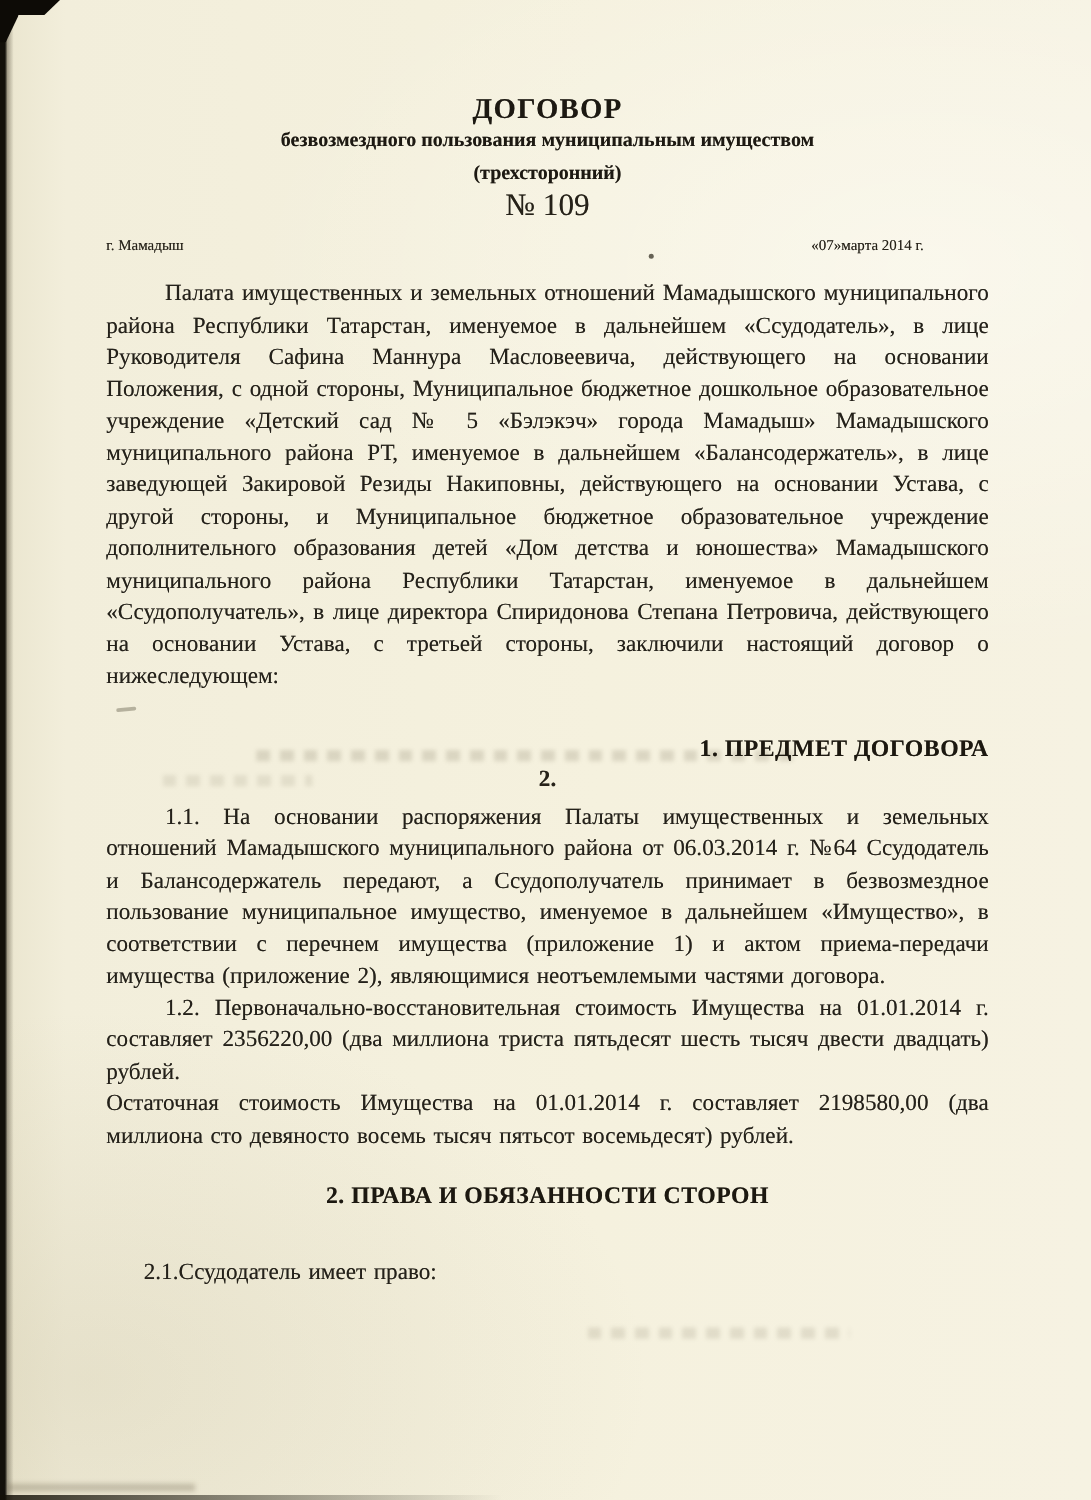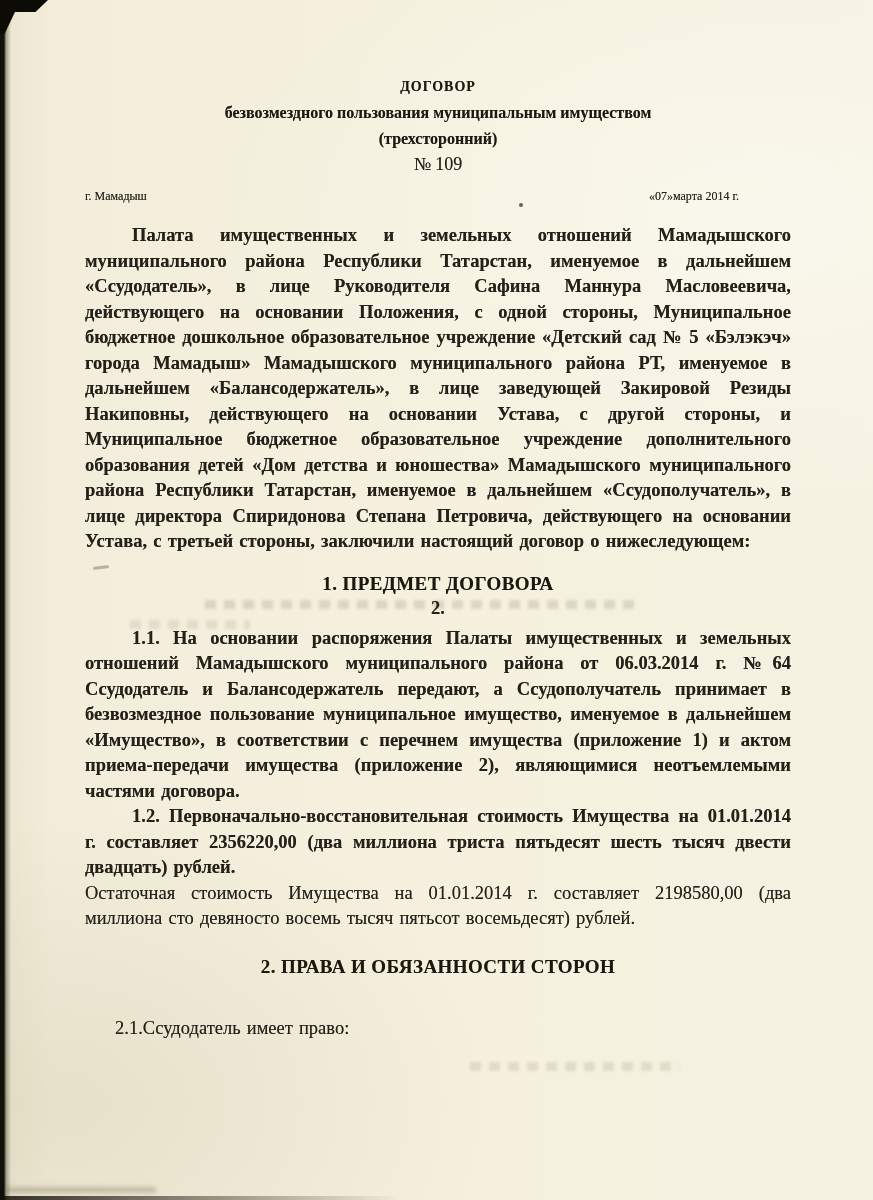--- a/index.html
+++ b/index.html
@@ -56,46 +56,46 @@
   .ghost-2 { left: 130px; top: 620px; width: 120px; opacity: 0.25; }
   .ghost-3 { left: 470px; top: 1062px; width: 210px; opacity: 0.30; }
 
   
   .content {
     position: relative;
     padding: 74px 82px 0 85px;
     text-shadow: 0 0 0.3px rgba(38,34,25,0.55);
   }
   .title-line1 {
-    text-align: center; font-weight: bold; font-size: 14px;
+    text-align: center; font-weight: bold; font-size: 23px;
     letter-spacing: 1px; line-height: 26px; color: #1d1912;
   }
   .title-line2, .title-line3 {
     text-align: center; font-weight: bold; font-size: 16px;
     line-height: 26px; color: #1d1912;
   }
-  .number { text-align: center; font-size: 18px; line-height: 25px; }
+  .number { text-align: center; font-size: 25px; line-height: 25px; }
   .meta-row {
     display: flex; justify-content: space-between;
     font-size: 12px; line-height: 26px;
     margin-top: 6px; padding-right: 52px;
   }
   .para {
     margin: 0; font-size: 18.5px; line-height: 25.5px;
     text-align: justify; word-spacing: 1.5px; color: #24211a;
   }
-  .indent   { text-indent: 47px; font-weight: bold; }
+  .indent   { text-indent: 47px; }
   .indent-sm{ text-indent: 30px; }
   .preamble { margin-top: 14px; }
   .heading {
     text-align: center; font-weight: bold; font-size: 19px;
     letter-spacing: 0.4px; line-height: 26px; color: #1c1810;
     margin: 0;
   }
-  .heading-1 { margin-top: 16px; }
+  .heading-1 { margin-top: 32px; text-align: right; }
   .subnumber { text-align: center; font-weight: bold; font-size: 18.5px; line-height: 23px; }
   .clauses   { margin-top: 6px; }
   .heading-2 { margin-top: 22px; }
   .clause-2-1 { margin-top: 36px; }
 </style>
 </head>
 <body>
 
 <div class="page">
 

